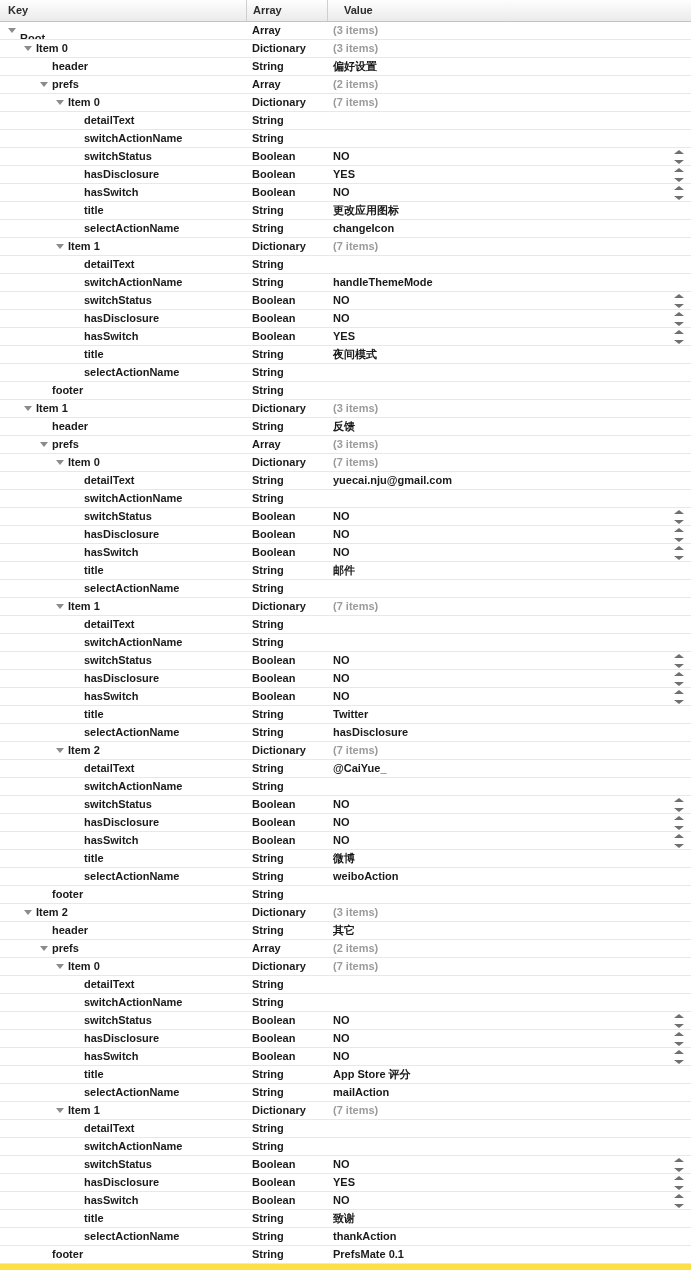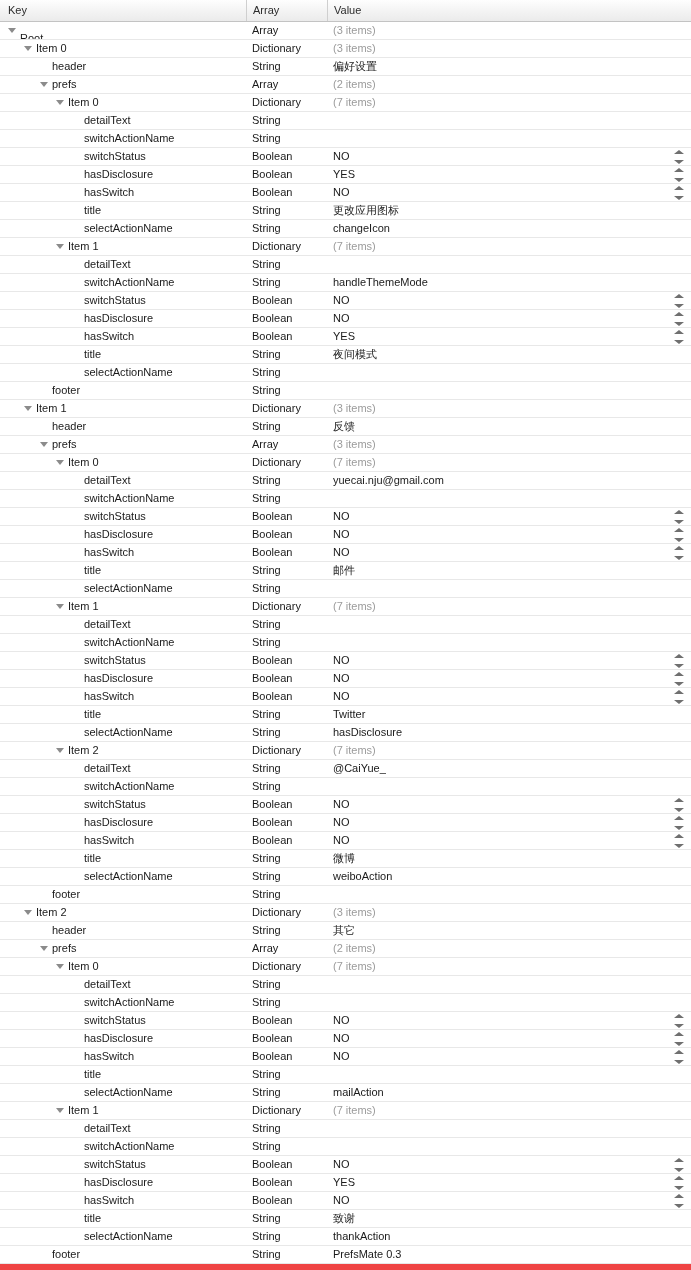--- a/index.html
+++ b/index.html
@@ -10,22 +10,23 @@
   }
   body {
     font-family: "Liberation Sans", "DejaVu Sans", sans-serif;
     -webkit-font-smoothing: antialiased;
   }
   #plist-root {
     width: 691px;
     height: 1270px;
     position: relative;
     overflow: hidden;
-    background: #ef4444;
+    background: #fde047;
     box-sizing: border-box;
+    font-weight: bold;
   }
 
   
   .plist-header {
     height: 22px;
     box-sizing: border-box;
     position: relative;
     background: linear-gradient(to bottom, #fefefe 0%, #f3f3f3 55%, #ebebeb 100%);
     border-bottom: 1px solid #c3c3c3;
   }
@@ -35,21 +36,21 @@
     height: 21px;
     line-height: 21px;
     font-size: 11px;
     color: #2c2c2c;
     white-space: nowrap;
     overflow: hidden;
     box-sizing: border-box;
   }
   .plist-header .hcell.key   { left: 0px;   width: 246px; padding-left: 8px; }
   .plist-header .hcell.type  { left: 246px; width: 81px;  padding-left: 6px; border-left: 1px solid #cfcfcf; }
-  .plist-header .hcell.value { left: 327px; width: 364px; padding-left: 6px; border-left: 1px solid #cfcfcf; }
+  .plist-header .hcell.value { left: 327px; width: 364px; padding-left: 16px; border-left: 1px solid #cfcfcf; }
 
   
   .rows {
     position: relative;
   }
   .row {
     position: relative;
     height: 18px;
     box-sizing: border-box;
     border-bottom: 1px solid #e8e8e8;
@@ -739,20 +740,21 @@
           <span class="chev down"></span>
         </div>
       </div>
       <div class="row">
         <div class="cell key">
           <div class="keywrap">
             <span class="keytext" style="left: 84px;">title</span>
           </div>
         </div>
         <div class="cell type">String</div>
+        <div class="cell value">App Store 评分</div>
       </div>
       <div class="row">
         <div class="cell key">
           <div class="keywrap">
             <span class="keytext" style="left: 84px;">selectActionName</span>
           </div>
         </div>
         <div class="cell type">String</div>
         <div class="cell value">mailAction</div>
       </div>
@@ -841,17 +843,17 @@
         <div class="cell type">String</div>
         <div class="cell value">thankAction</div>
       </div>
       <div class="row">
         <div class="cell key">
           <div class="keywrap">
             <span class="keytext" style="left: 52px;">footer</span>
           </div>
         </div>
         <div class="cell type">String</div>
-        <div class="cell value">PrefsMate 0.3</div>
+        <div class="cell value">PrefsMate 0.1</div>
       </div>
     </div>
 
 </div>
 
 </body></html>

